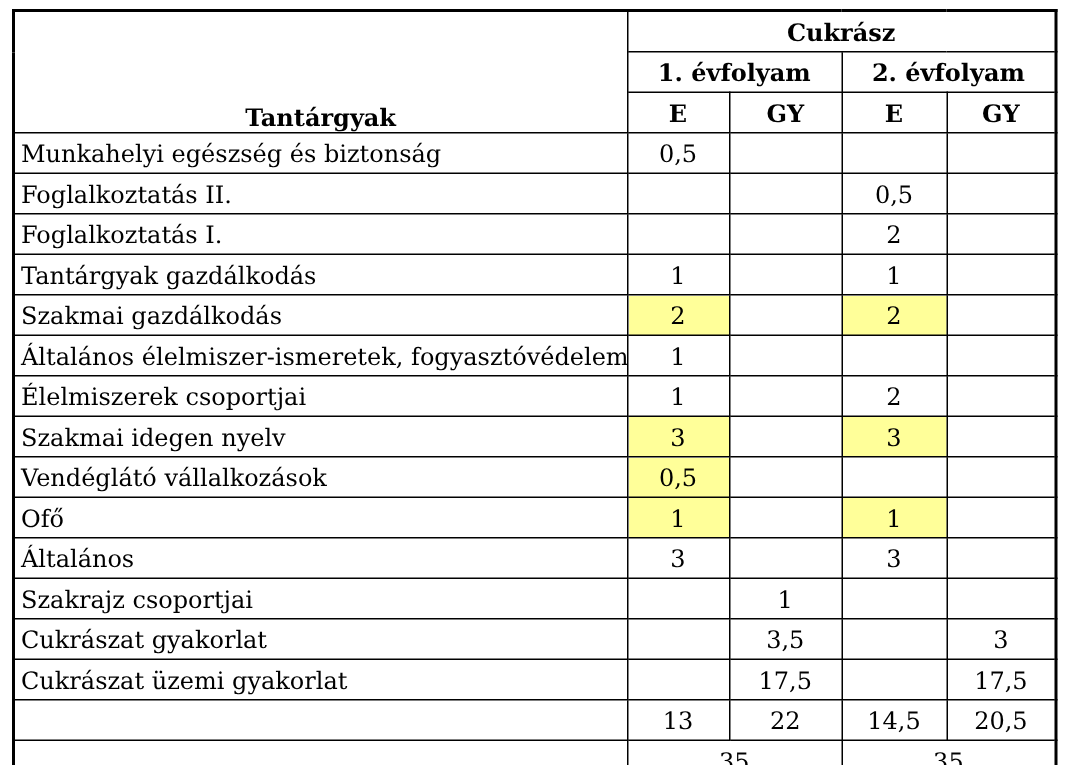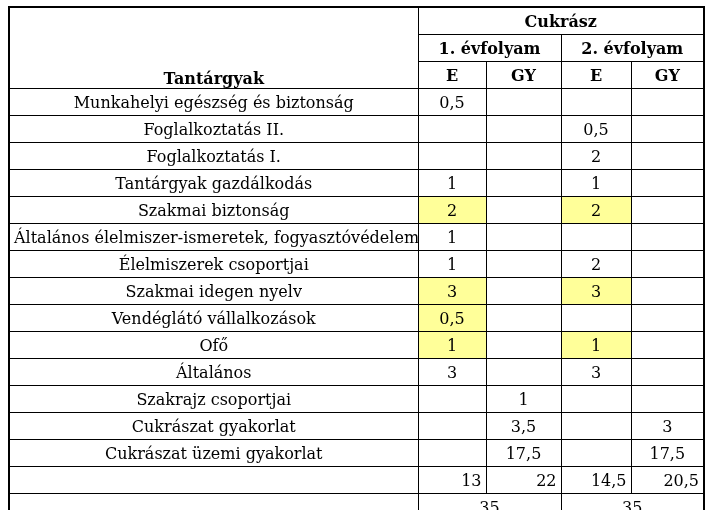--- a/index.html
+++ b/index.html
@@ -48,27 +48,27 @@
     text-align: center;
     font-weight: bold;
   }
   td.subject-head {
     text-align: center;
     font-weight: bold;
     vertical-align: bottom;
     padding-bottom: 4px;
   }
   td.label {
-    text-align: center;
+    text-align: left;
   }
   td.val {
     text-align: center;
   }
   td.total {
-    text-align: right;
+    text-align: center;
   }
   td.grand {
     text-align: center;
   }
 </style>
 </head>
 <body>
 
 <div class="page">
   <table class="curriculum">
@@ -118,21 +118,21 @@
           <td class="val"></td>
         </tr>
         <tr>
           <td class="label">Tantárgyak gazdálkodás</td>
           <td class="val">1</td>
           <td class="val"></td>
           <td class="val">1</td>
           <td class="val"></td>
         </tr>
         <tr>
-          <td class="label">Szakmai biztonság</td>
+          <td class="label">Szakmai gazdálkodás</td>
           <td class="val" style="background: rgb(255, 255, 153);">2</td>
           <td class="val"></td>
           <td class="val" style="background: rgb(255, 255, 153);">2</td>
           <td class="val"></td>
         </tr>
         <tr>
           <td class="label">Általános élelmiszer-ismeretek, fogyasztóvédelem</td>
           <td class="val">1</td>
           <td class="val"></td>
           <td class="val"></td>

